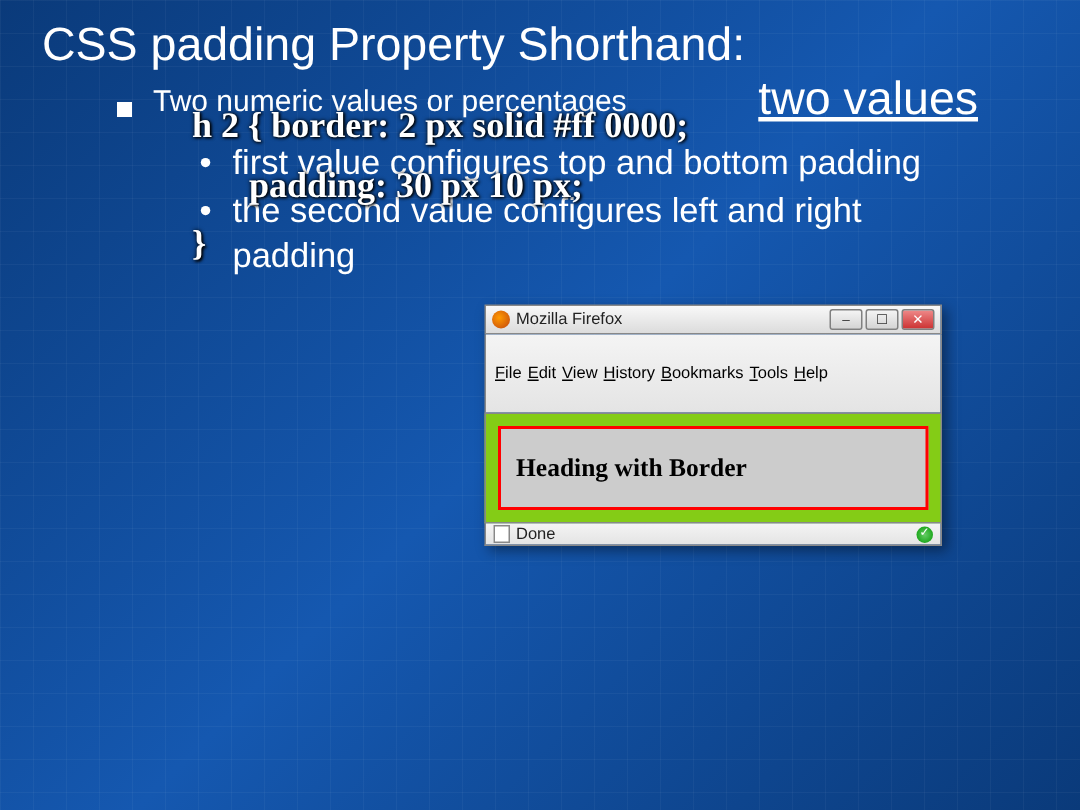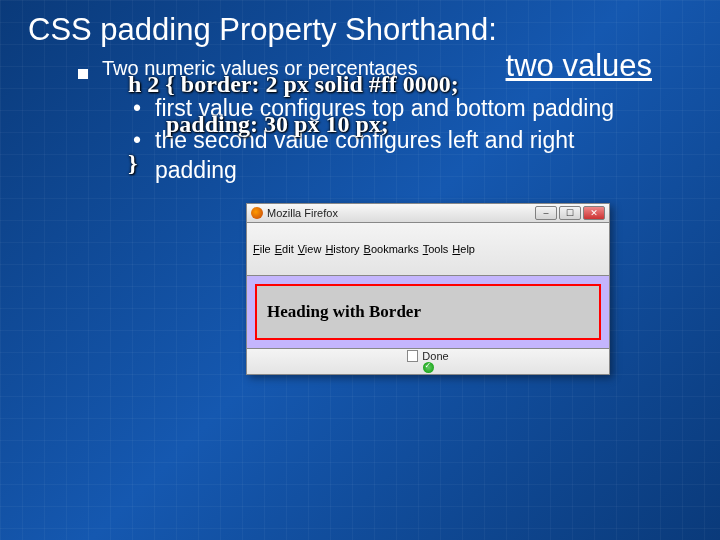--- a/index.html
+++ b/index.html
@@ -73,22 +73,22 @@
   .level2 li::before {
     content: "•";
     position: absolute;
     left: 0;
     top: 0;
   }
   
   .browser {
     position: absolute;
     top: 203px;
-    right: 110px;
-    width: 364px;
+    right: 92px;
+    width: 305px;
     font-family: Tahoma, Arial, sans-serif;
     box-shadow: 3px 3px 8px rgba(0,0,0,0.4);
   }
   .titlebar {
     background: linear-gradient(#f8f8f8, #dcdcdc);
     border: 1px solid #888;
     display: flex;
     align-items: center;
     justify-content: space-between;
     padding: 2px 4px;
@@ -106,21 +106,21 @@
     border-top: none;
     display: flex;
     gap: 4px;
     padding: 20px 6px;
     font-size: 11px;
     color: #000;
   }
   .menubar span { text-decoration: underline; text-decoration-color: transparent; }
   .menubar span::first-letter { text-decoration: underline; }
   .content-area {
-    background: #c4b5fd;
+    background: #84cc16;
     border: 1px solid #888;
     border-top: none;
     padding: 8px;
   }
   .heading-box {
     border: 2px solid #ff0000;
     background: #cccccc;
     padding: 16px 10px;
     font-family: "Times New Roman", serif;
     font-size: 17px;
@@ -130,21 +130,20 @@
   .statusbar {
     background: linear-gradient(#f4f4f4, #e4e4e4);
     border: 1px solid #888;
     border-top: none;
     display: flex;
     align-items: center;
     justify-content: space-between;
     padding: 1px 5px;
     font-size: 11px;
     color: #222;
-    flex-direction: column;
   }
   .statusbar .left { display:flex; align-items:center; gap:4px;}
   .doc-icon { width:11px; height:12px; background:#fff; border:1px solid #888; position:relative;}
   .done-icon { width:11px; height:11px; background: radial-gradient(circle,#6c6,#090); border-radius:50%; position:relative;}
   .done-icon::after { content:"✓"; color:#fff; font-size:8px; position:absolute; left:2px; top:-1px;}
   
   .codeblock {
     position: absolute;
     left: 128px;
     bottom: 2px;

